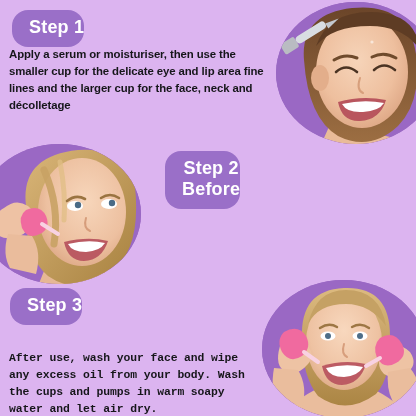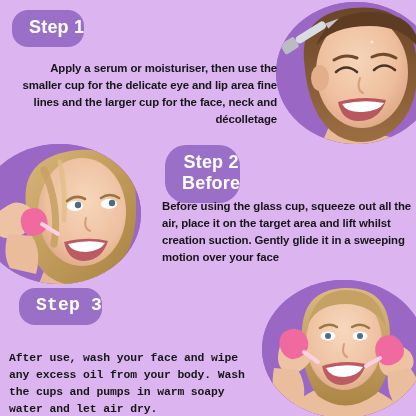--- a/index.html
+++ b/index.html
@@ -57,26 +57,26 @@
     position: absolute;
     color: #16161a;
     font-weight: bold;
     font-size: 11.4px;
     line-height: 17px;
     letter-spacing: -0.1px;
   }
 
   
   #badge-1 { left: 12px;  top: 10px; }
-  #body-1  { left: 9px;   top: 60px;  width: 268px; text-align: right; }
-
-  #badge-2 { left: 165px; top: 145px; border-radius: 21px; }
+  #body-1  { left: 9px;   top: 46px;  width: 268px; }
+
+  #badge-2 { left: 165px; top: 151px; }
   #body-2  { left: 162px; top: 198px; width: 254px; }
 
-  #badge-3 { left: 19px;  top: 288px; font-family: Liberation Mono, monospace; }
+  #badge-3 { left: 10px;  top: 288px; }
   #body-3  { left: 9px;   top: 350px; width: 250px; font-family: Liberation Mono, monospace; }
 
   #photo-1 { left: 276px; top: 2px;   width: 160px; height: 142px; }
   #photo-2 { left: -22px; top: 144px; width: 163px; height: 140px; }
   #photo-3 { left: 262px; top: 280px; width: 163px; height: 138px; }
 </style>
 </head>
 <body>
 
 <div class="poster">
@@ -172,21 +172,20 @@
 
       <path d="M48 66 q14 -6 20 6 q5 12 -6 18 q-12 6 -18 -6 q-4 -12 4 -18z" fill="#f06a9f"></path>
       <path d="M64 80 l16 10" stroke="#f8d2e2" stroke-width="4" stroke-linecap="round"></path>
     </svg>
   </div>
 
   <div class="step-badge" id="badge-2">
     <span class="step-num">Step 2</span>
     <span class="step-title">Before</span>
   </div>
-  <div class="step-body" id="body-2">Before using the glass cup, squeeze out all the air, place it on the target area and lift whilst creation suction. Gently glide it in a sweeping motion over your face</div>
 
   <div class="photo-circle" id="photo-3">
     <svg class="portrait" viewBox="0 0 163 138" preserveAspectRatio="xMidYMid slice">
       <defs>
         <radialGradient id="skin3" cx="50%" cy="38%" r="70%">
           <stop offset="0%" stop-color="#f8d8be"></stop>
           <stop offset="65%" stop-color="#eec2a2"></stop>
           <stop offset="100%" stop-color="#daa481"></stop>
         </radialGradient>
         <linearGradient id="hair3" x1="0" y1="0" x2="0" y2="1">

